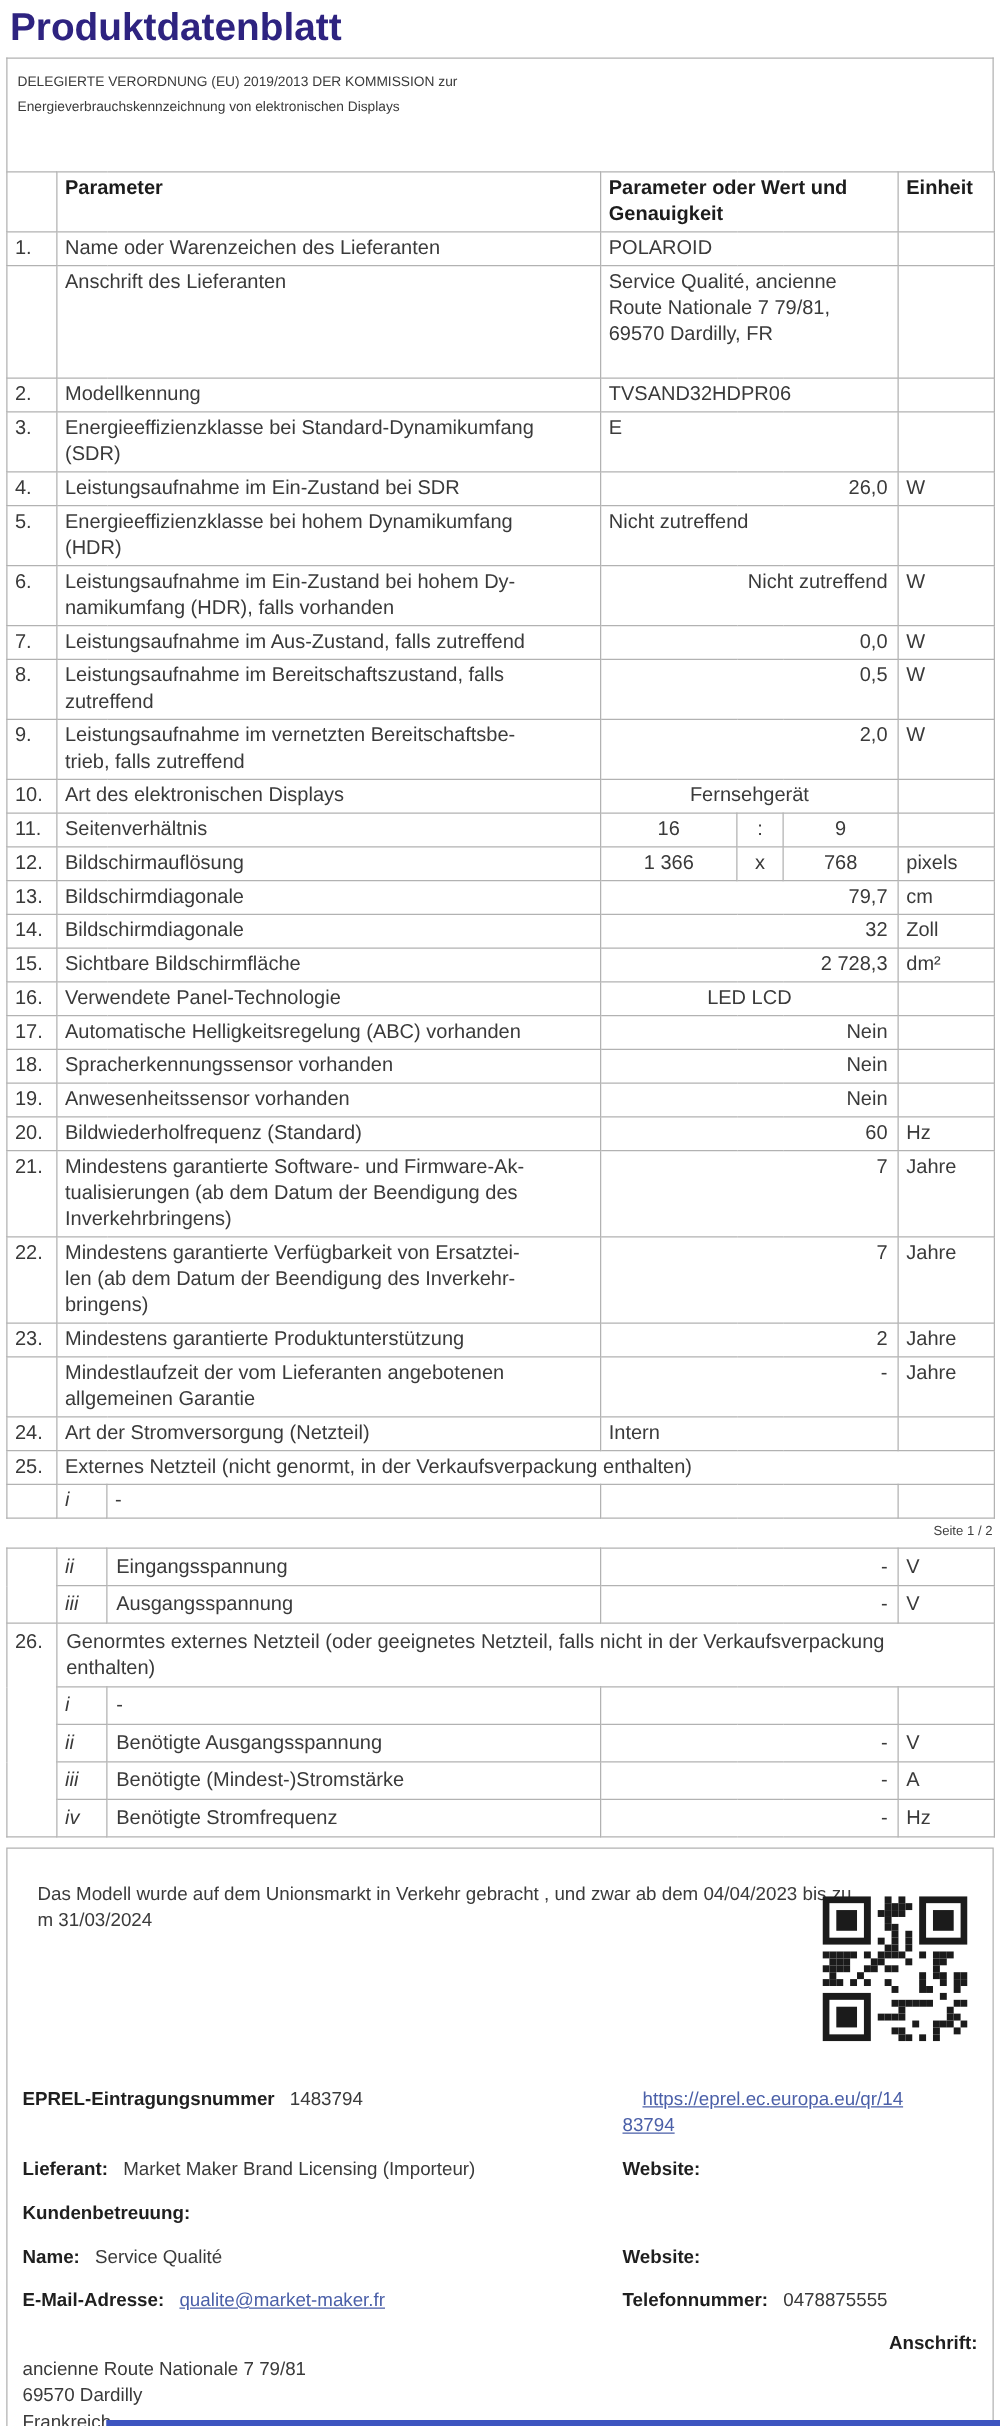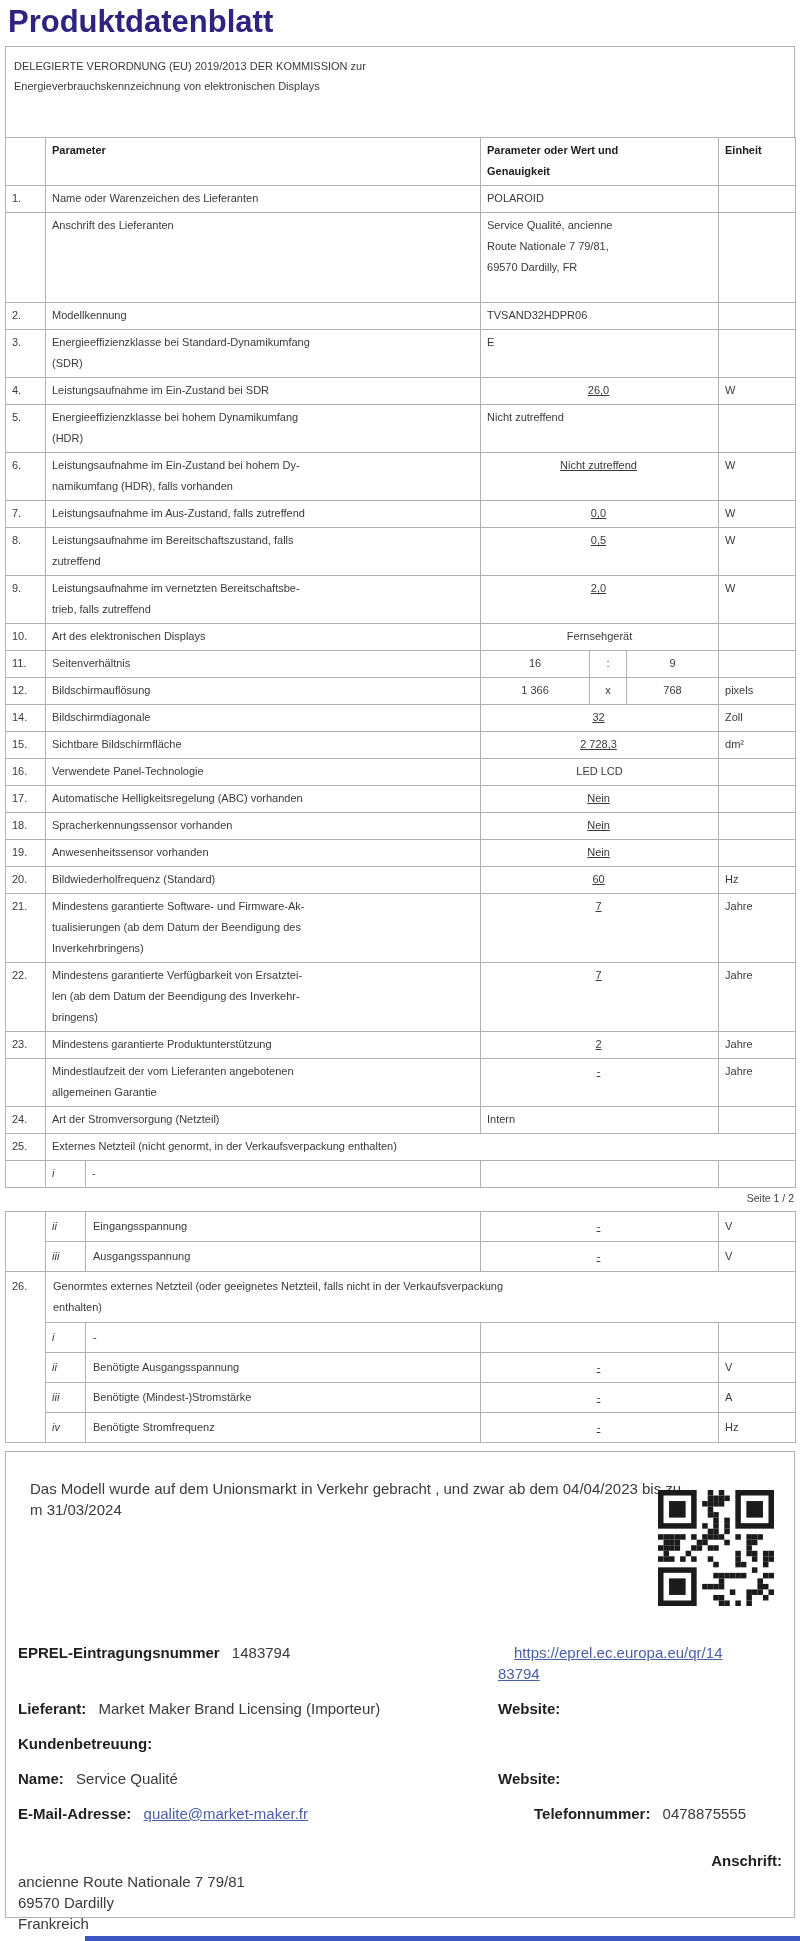--- a/index.html
+++ b/index.html
@@ -2,49 +2,49 @@
 <html><head>
 <meta charset="utf-8">
 <style>
   html,body{margin:0;padding:0;background:#fff;}
   body{width:800px;height:1941px;position:relative;overflow:hidden;
        font-family:"Liberation Sans",sans-serif;color:#3a3a3a;}
   .page{position:absolute;left:5px;top:0;width:790px;}
   .title{font-size:31px;font-weight:700;color:#2e2380;margin:5px 0 7px 3px;line-height:34px;}
   .subtitle{border:1px solid #b2b2b2;border-bottom:none;padding:9px 10px 41px 8px;
             font-size:11px;line-height:20px;white-space:pre-line;color:#3a3a3a;}
-  table.sheet{border-collapse:collapse;table-layout:fixed;width:790px;font-size:11px;}
+  table.sheet{border-collapse:collapse;table-layout:fixed;width:790px;font-size:16px;}
   table.sheet td{border:1px solid #b2b2b2;vertical-align:top;line-height:21px;
                  padding:2px 6px 3px;overflow:hidden;}
   td.num{padding-left:9px;}
   td.sub{font-style:italic;padding-left:10px;}
   td.label{white-space:pre-line;padding-left:7px;}
   td.value{white-space:pre-line;}
   td.value.left{text-align:left;}
-  td.value.right{text-align:center;padding-right:8px;text-decoration:underline;}
+  td.value.right{text-align:right;padding-right:8px;}
   td.value.center{text-align:center;}
   td.vc{text-align:center;padding:2px 2px 3px;}
   td.unit{padding-left:7px;}
   td.hdr{font-weight:700;color:#1c1c1c;white-space:pre-line;padding-top:4px;padding-bottom:8px;}
   .page-num{text-align:right;font-size:10.5px;color:#3f3f3f;margin:4px 1px 7px 0;}
   table.sheet2 td{padding:4px 6px 4px;}
   table.sheet2 td.label{padding-left:7px;}
   .contact-box{box-sizing:border-box;margin-top:8px;border:1px solid #b2b2b2;
                width:790px;height:467px;position:relative;padding:14px 12px 10px 12px;
                font-size:15px;line-height:21px;}
   .market-note{white-space:pre-line;margin:12px;}
   .qr{position:absolute;top:38px;right:20px;width:116px;height:116px;}
   .contact-rows{margin-top:122px;}
   .crow{display:grid;grid-template-columns:480px 1fr;margin-bottom:14px;align-items:start;}
   .blabel{font-weight:700;color:#1f1f1f;text-align:right;}
   .lbl-gap{display:inline-block;width:8px;}
   a.doc-link{color:#4a5fa8;text-decoration:underline;white-space:pre-line;}
   .addr{margin-top:2px;}
   .addr div{line-height:21px;}
-  .crow.mail{margin-bottom:26px;gap:36px;}
+  .crow.mail{margin-bottom:13px;}
   .bottom-bar{position:absolute;left:85px;right:0;bottom:0;height:5px;background:#3d55c0;}
 </style>
 </head>
 <body>
 
 <div class="page">
 
   <div class="title" style="color: rgb(46, 35, 128);">Produktdatenblatt</div>
 
   <div class="subtitle">DELEGIERTE VERORDNUNG (EU) 2019/2013 DER KOMMISSION zur
@@ -149,20 +149,26 @@
           <td class="vc">9</td>
           <td class="unit"></td>
         </tr>
         <tr>
           <td class="num">12.</td>
           <td class="label" colspan="2">Bildschirmauflösung</td>
           <td class="vc">1 366</td>
           <td class="vc">x</td>
           <td class="vc">768</td>
           <td class="unit">pixels</td>
+        </tr>
+        <tr>
+          <td class="num">13.</td>
+          <td class="label" colspan="2">Bildschirmdiagonale</td>
+          <td class="value right" colspan="3">79,7</td>
+          <td class="unit">cm</td>
         </tr>
         <tr>
           <td class="num">14.</td>
           <td class="label" colspan="2">Bildschirmdiagonale</td>
           <td class="value right" colspan="3">32</td>
           <td class="unit">Zoll</td>
         </tr>
         <tr>
           <td class="num">15.</td>
           <td class="label" colspan="2">Sichtbare Bildschirmfläche</td>

